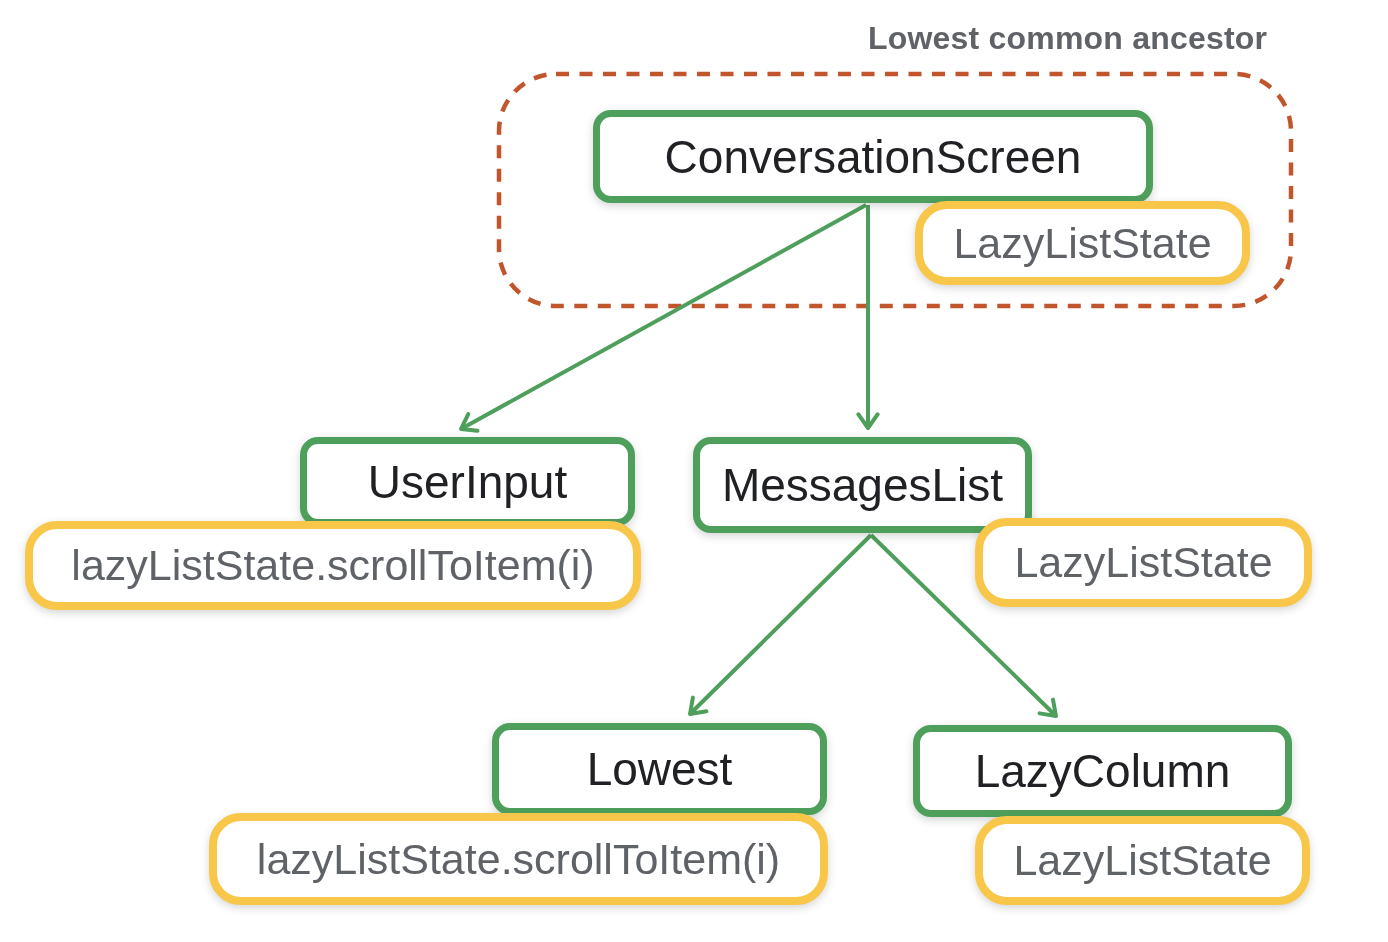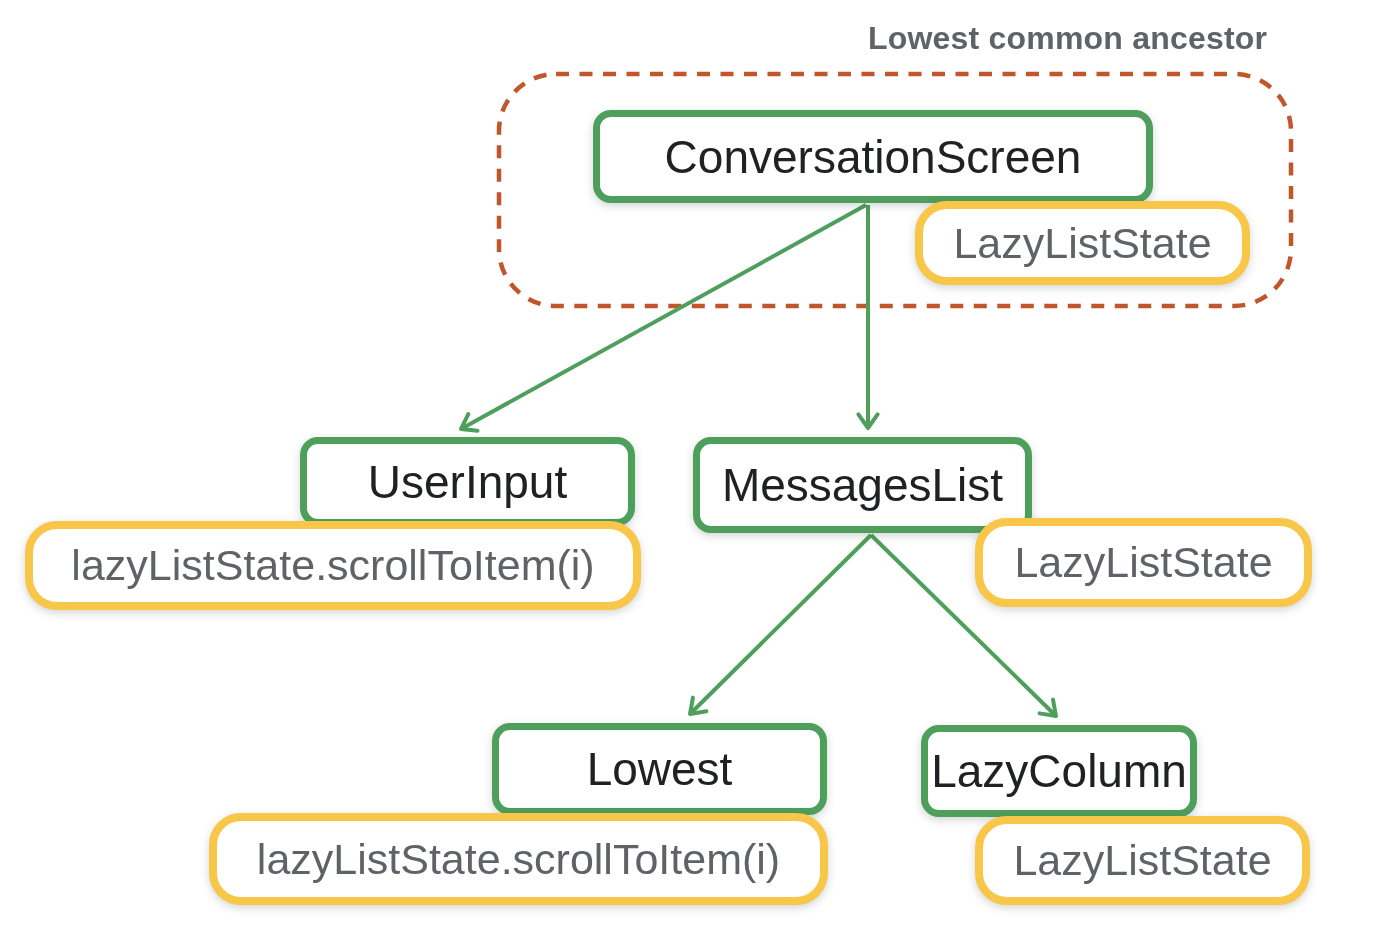--- a/index.html
+++ b/index.html
@@ -108,17 +108,17 @@
   <div class="box state" style="left:25px; top:521px; width:616px; height:89px;">lazyListState.scrollToItem(i)</div>
 
   <div class="box node" style="left:693px; top:437px; width:339px; height:96px;">MessagesList</div>
 
   <div class="box state" style="left:975px; top:518px; width:337px; height:89px;">LazyListState</div>
 
   <div class="box node" style="left:492px; top:723px; width:335px; height:92px;">Lowest</div>
 
   <div class="box state" style="left:209px; top:813px; width:619px; height:92px;">lazyListState.scrollToItem(i)</div>
 
-  <div class="box node" style="left:913px; top:725px; width:276px; height:92px;margin-left:8px;">LazyColumn</div>
+  <div class="box node" style="left:913px; top:725px; width:379px; height:92px;">LazyColumn</div>
 
   <div class="box state" style="left:975px; top:816px; width:335px; height:89px;">LazyListState</div>
 
 </div>
 
 </body></html>

